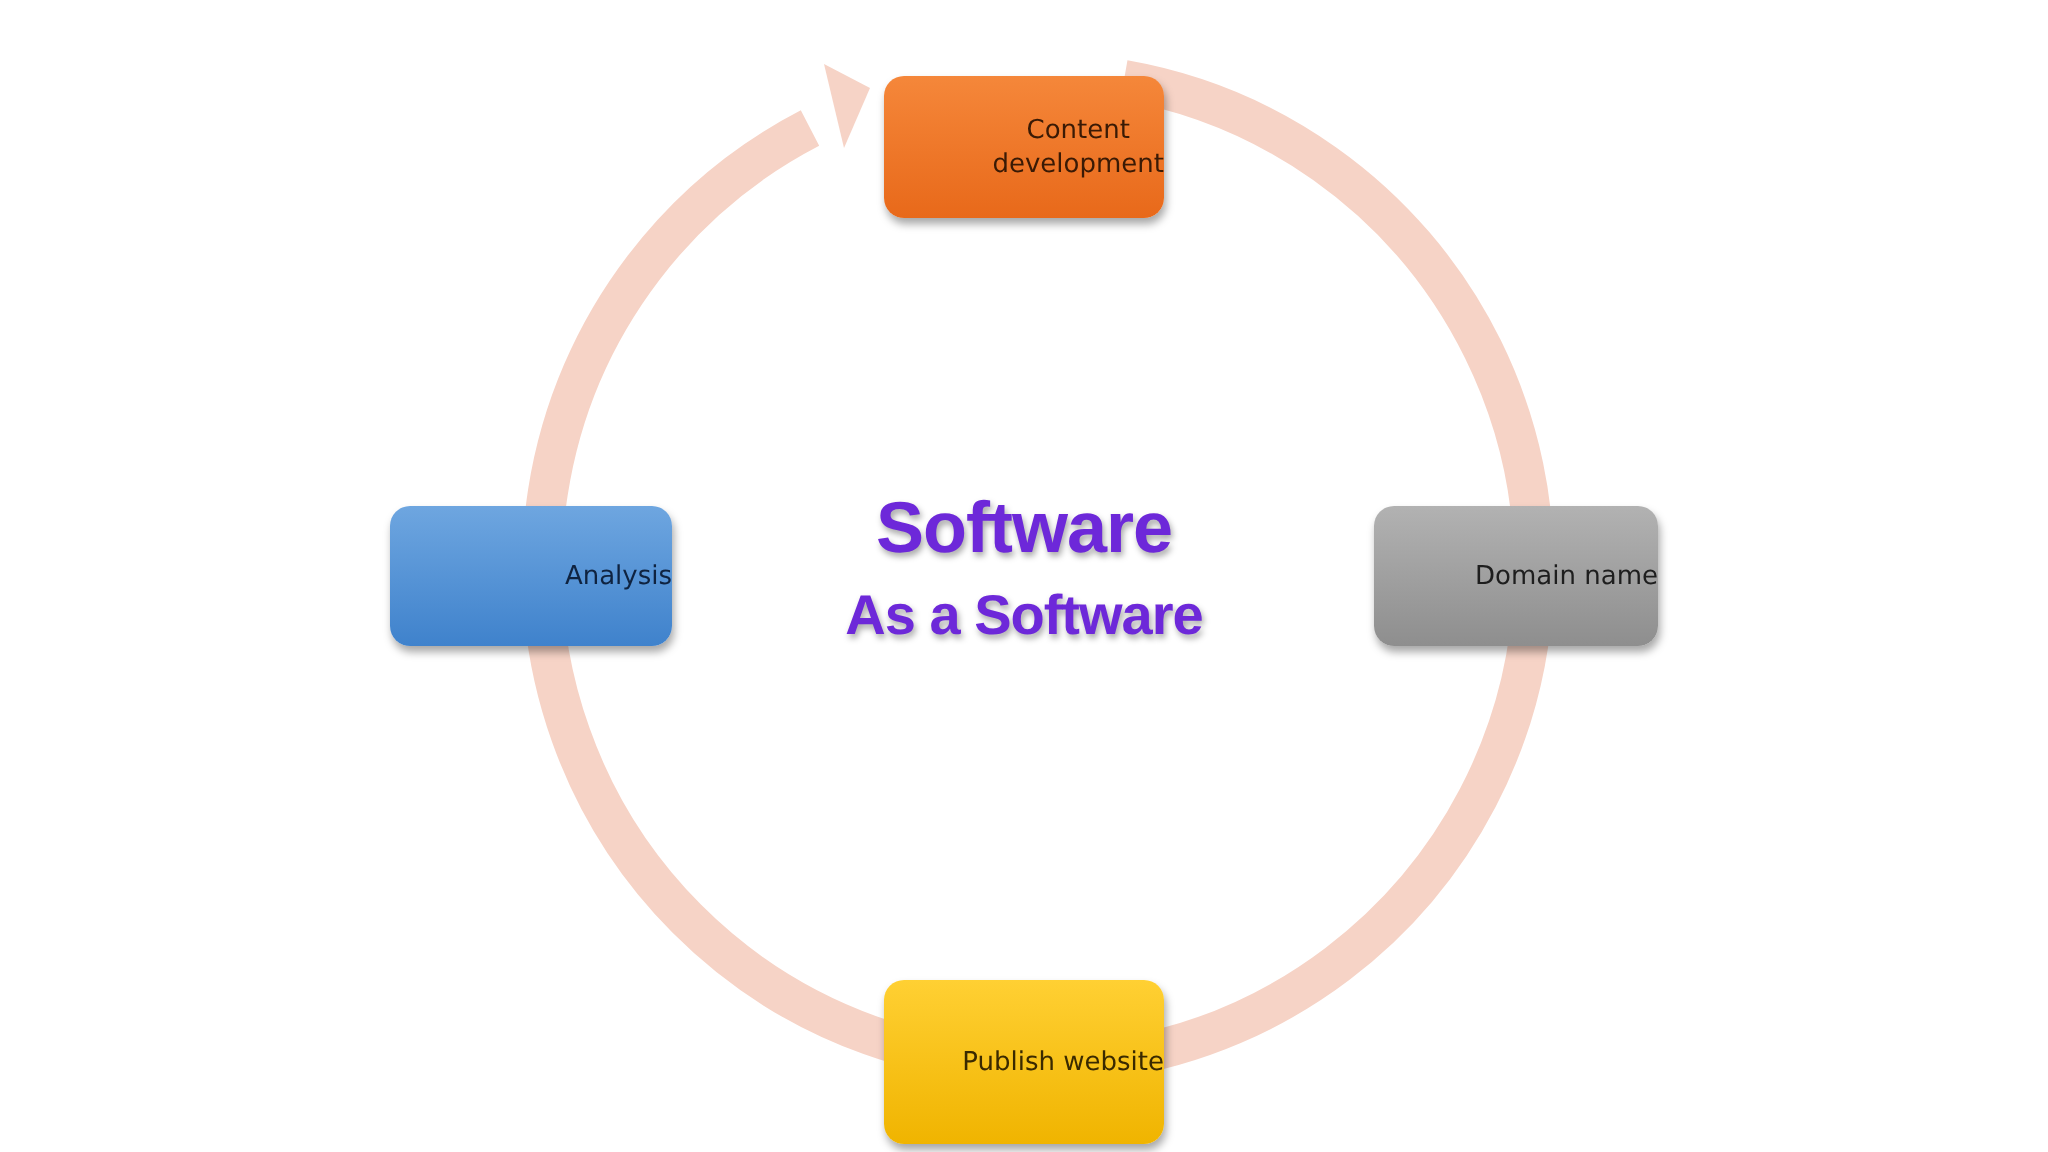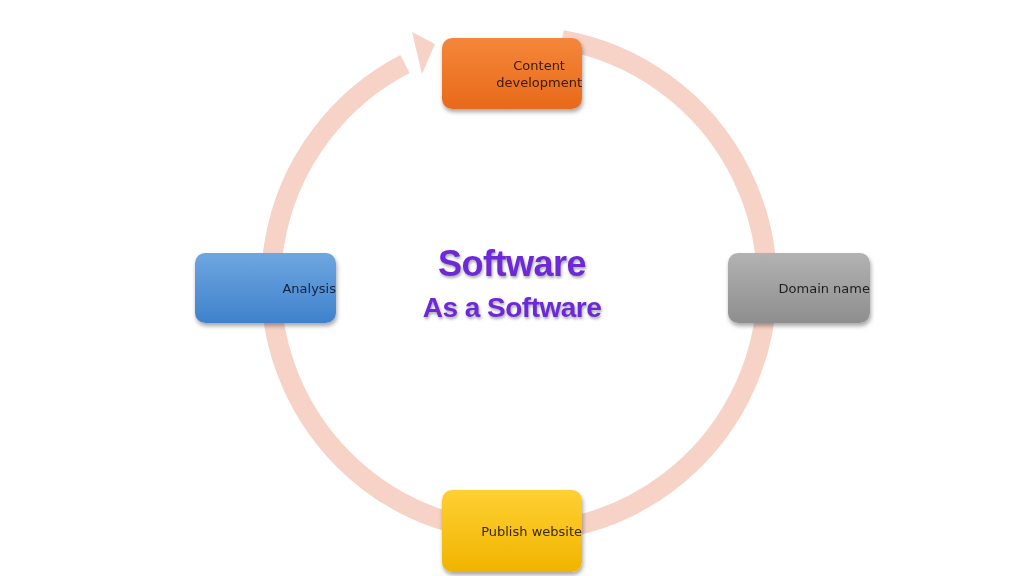--- a/index.html
+++ b/index.html
@@ -5,21 +5,21 @@
   html, body { margin:0; padding:0; }
   body { width:1024px; height:576px; background:#ffffff; position:relative; overflow:hidden; font-family:"Liberation Sans", sans-serif; }
   #ring { position:absolute; left:0; top:0; }
   .box {
     position:absolute; border-radius:10px; display:flex; align-items:center; justify-content:flex-end;
     text-align:center; font-family:"DejaVu Sans", sans-serif; font-size:13px; line-height:17px;
     box-shadow: 1px 3px 4px rgba(0,0,0,0.35);
   }
   .box-orange { left:442px; top:38px; width:140px; height:71px; background:linear-gradient(#f5873a,#e8691a); color:#3a1a05; }
   .box-blue { left:195px; top:253px; width:141px; height:70px; background:linear-gradient(#6ea6e0,#3f82cc); color:#0f2340; }
-  .box-gray { left:728px; top:253px; width:142px; height:70px; background:linear-gradient(#b2b2b2,#8e8e8e); color:#1e1e1e; }
+  .box-gray { left:687px; top:253px; width:142px; height:70px; background:linear-gradient(#b2b2b2,#8e8e8e); color:#1e1e1e; }
   .box-yellow { left:442px; top:490px; width:140px; height:82px; background:linear-gradient(#ffd033,#f0b400); color:#3a2a00; }
   .center-title {
     position:absolute; left:352px; top:240px; width:320px; text-align:center;
     font-family:Liberation Sans, sans-serif; font-weight:bold; color:#6d28d9;
     text-shadow: 1px 2px 3px rgba(0,0,0,0.35);
   }
   .t1 { font-size:36px; line-height:48px; letter-spacing:-0.5px; }
   .t2 { font-size:28px; line-height:40px; letter-spacing:-0.5px; }
 </style>
 </head>

